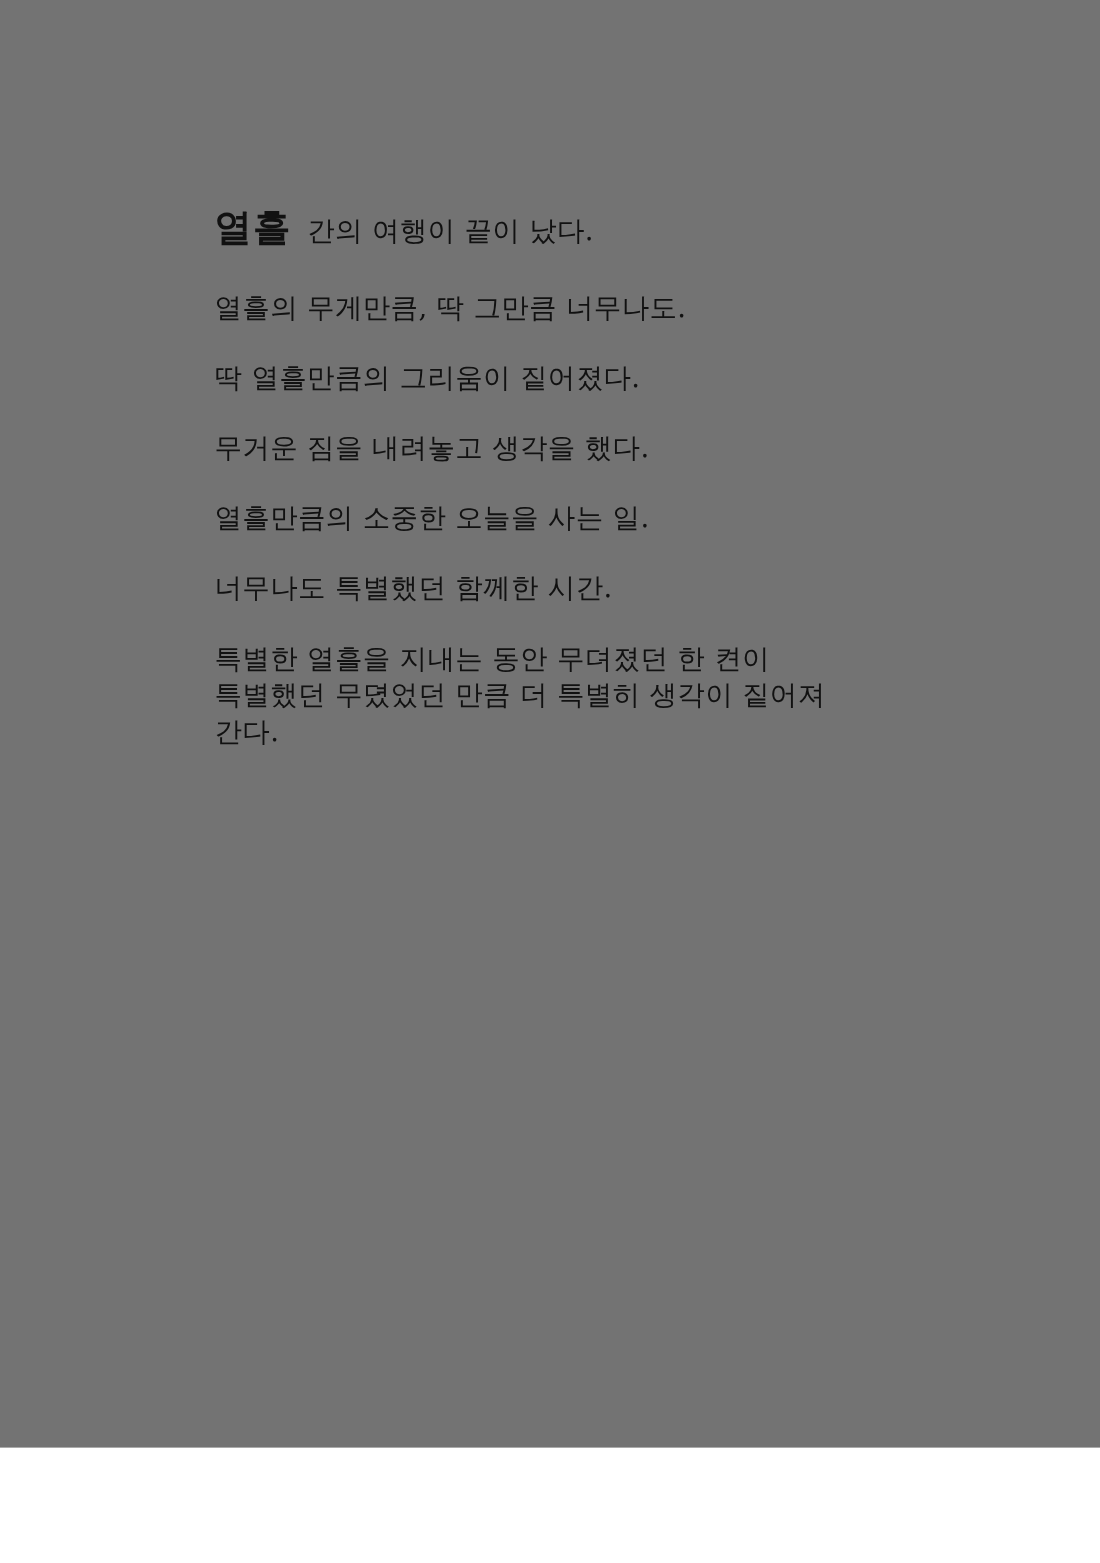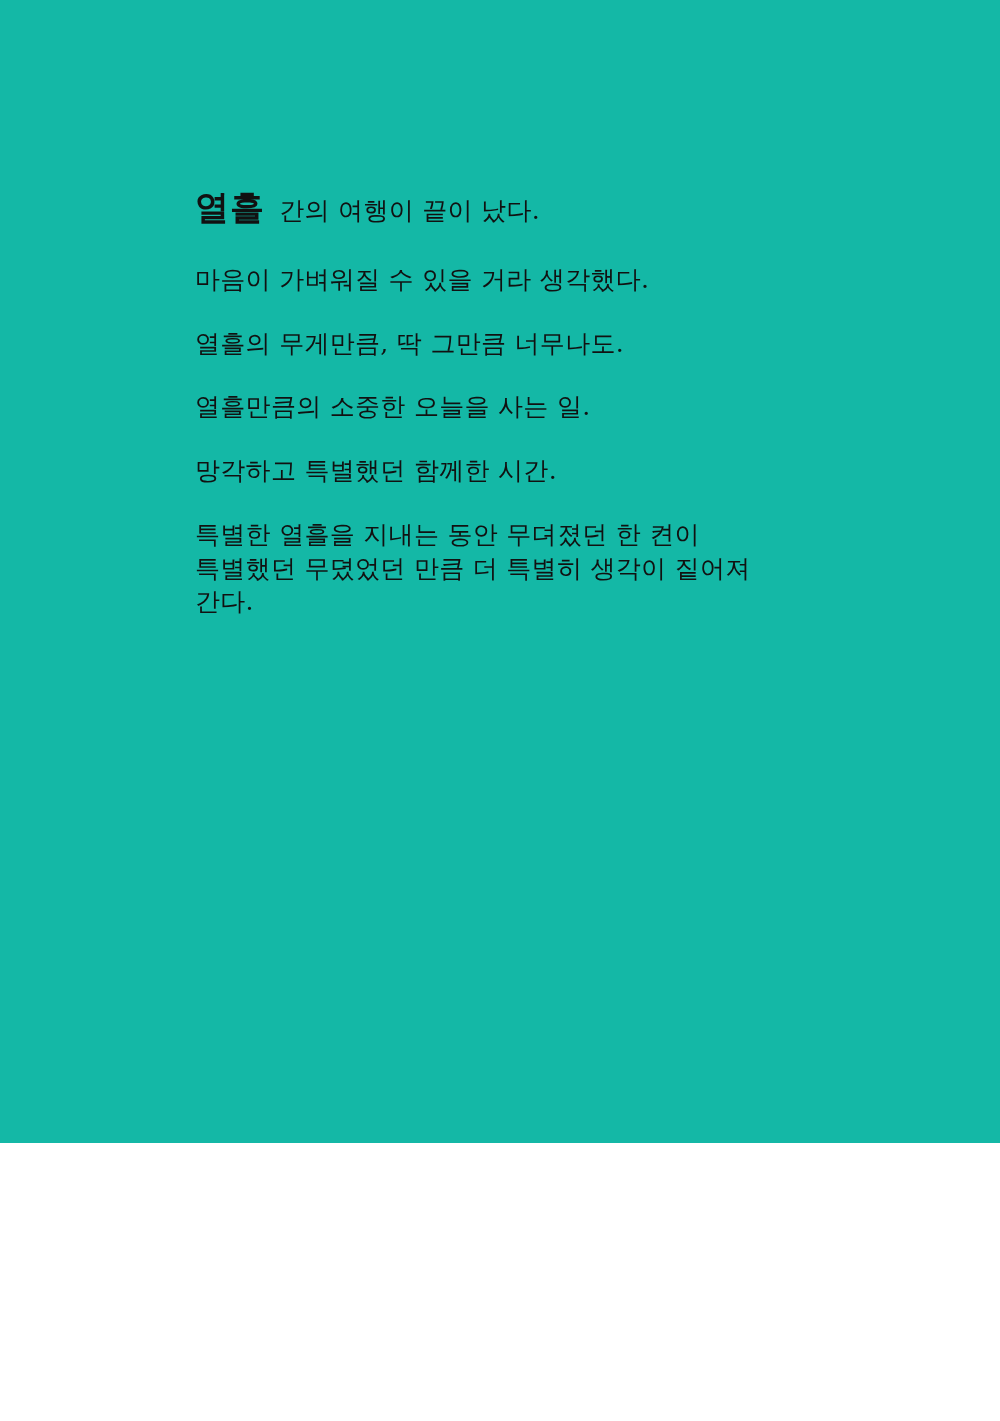--- a/index.html
+++ b/index.html
@@ -10,24 +10,24 @@
   body {
     width: 1000px;
     height: 1421px;
     font-family: "DejaVu Serif", "Liberation Serif", serif;
     color: #111111;
     position: relative;
     overflow: hidden;
   }
   .page {
     width: 1000px;
-    height: 1143px;
+    height: 1316px;
     box-sizing: border-box;
     padding: 185px 245px 0 195px;
-    background: #14b8a6;
+    background: #737373;
   }
   .body-text {
     font-size: 25px;
     line-height: 1.35;
     letter-spacing: 0.3px;
     text-align: left;
     word-break: keep-all;
   }
   .para {
     margin: 0 0 30px 0;
@@ -55,28 +55,29 @@
 </head>
 <body>
 
 <div class="page">
   <div class="body-text">
 
     <p class="para para-lead">
       <span class="dropcap">열흘</span><span class="lead-rest"> 간의 여행이 끝이 났다.</span>
     </p>
 
-    <p class="para">마음이 가벼워질 수 있을 거라 생각했다.</p>
 
     <p class="para">열흘의 무게만큼, 딱 그만큼 너무나도.</p>
 
+    <p class="para">딱 열흘만큼의 그리움이 짙어졌다.</p>
 
+    <p class="para">무거운 짐을 내려놓고 생각을 했다.</p>
 
 
     <p class="para">열흘만큼의 소중한 오늘을 사는 일.</p>
 
-    <p class="para">망각하고 특별했던 함께한 시간.</p>
+    <p class="para">너무나도 특별했던 함께한 시간.</p>
 
     <p class="para para-block">특별한 열흘을 지내는 동안 무뎌졌던 한 켠이 특별했던 무뎠었던 만큼 더 특별히 생각이 짙어져 간다.</p>
 
     <div class="spacer-bottom"></div>
   </div>
 </div>
 
 </body></html>

